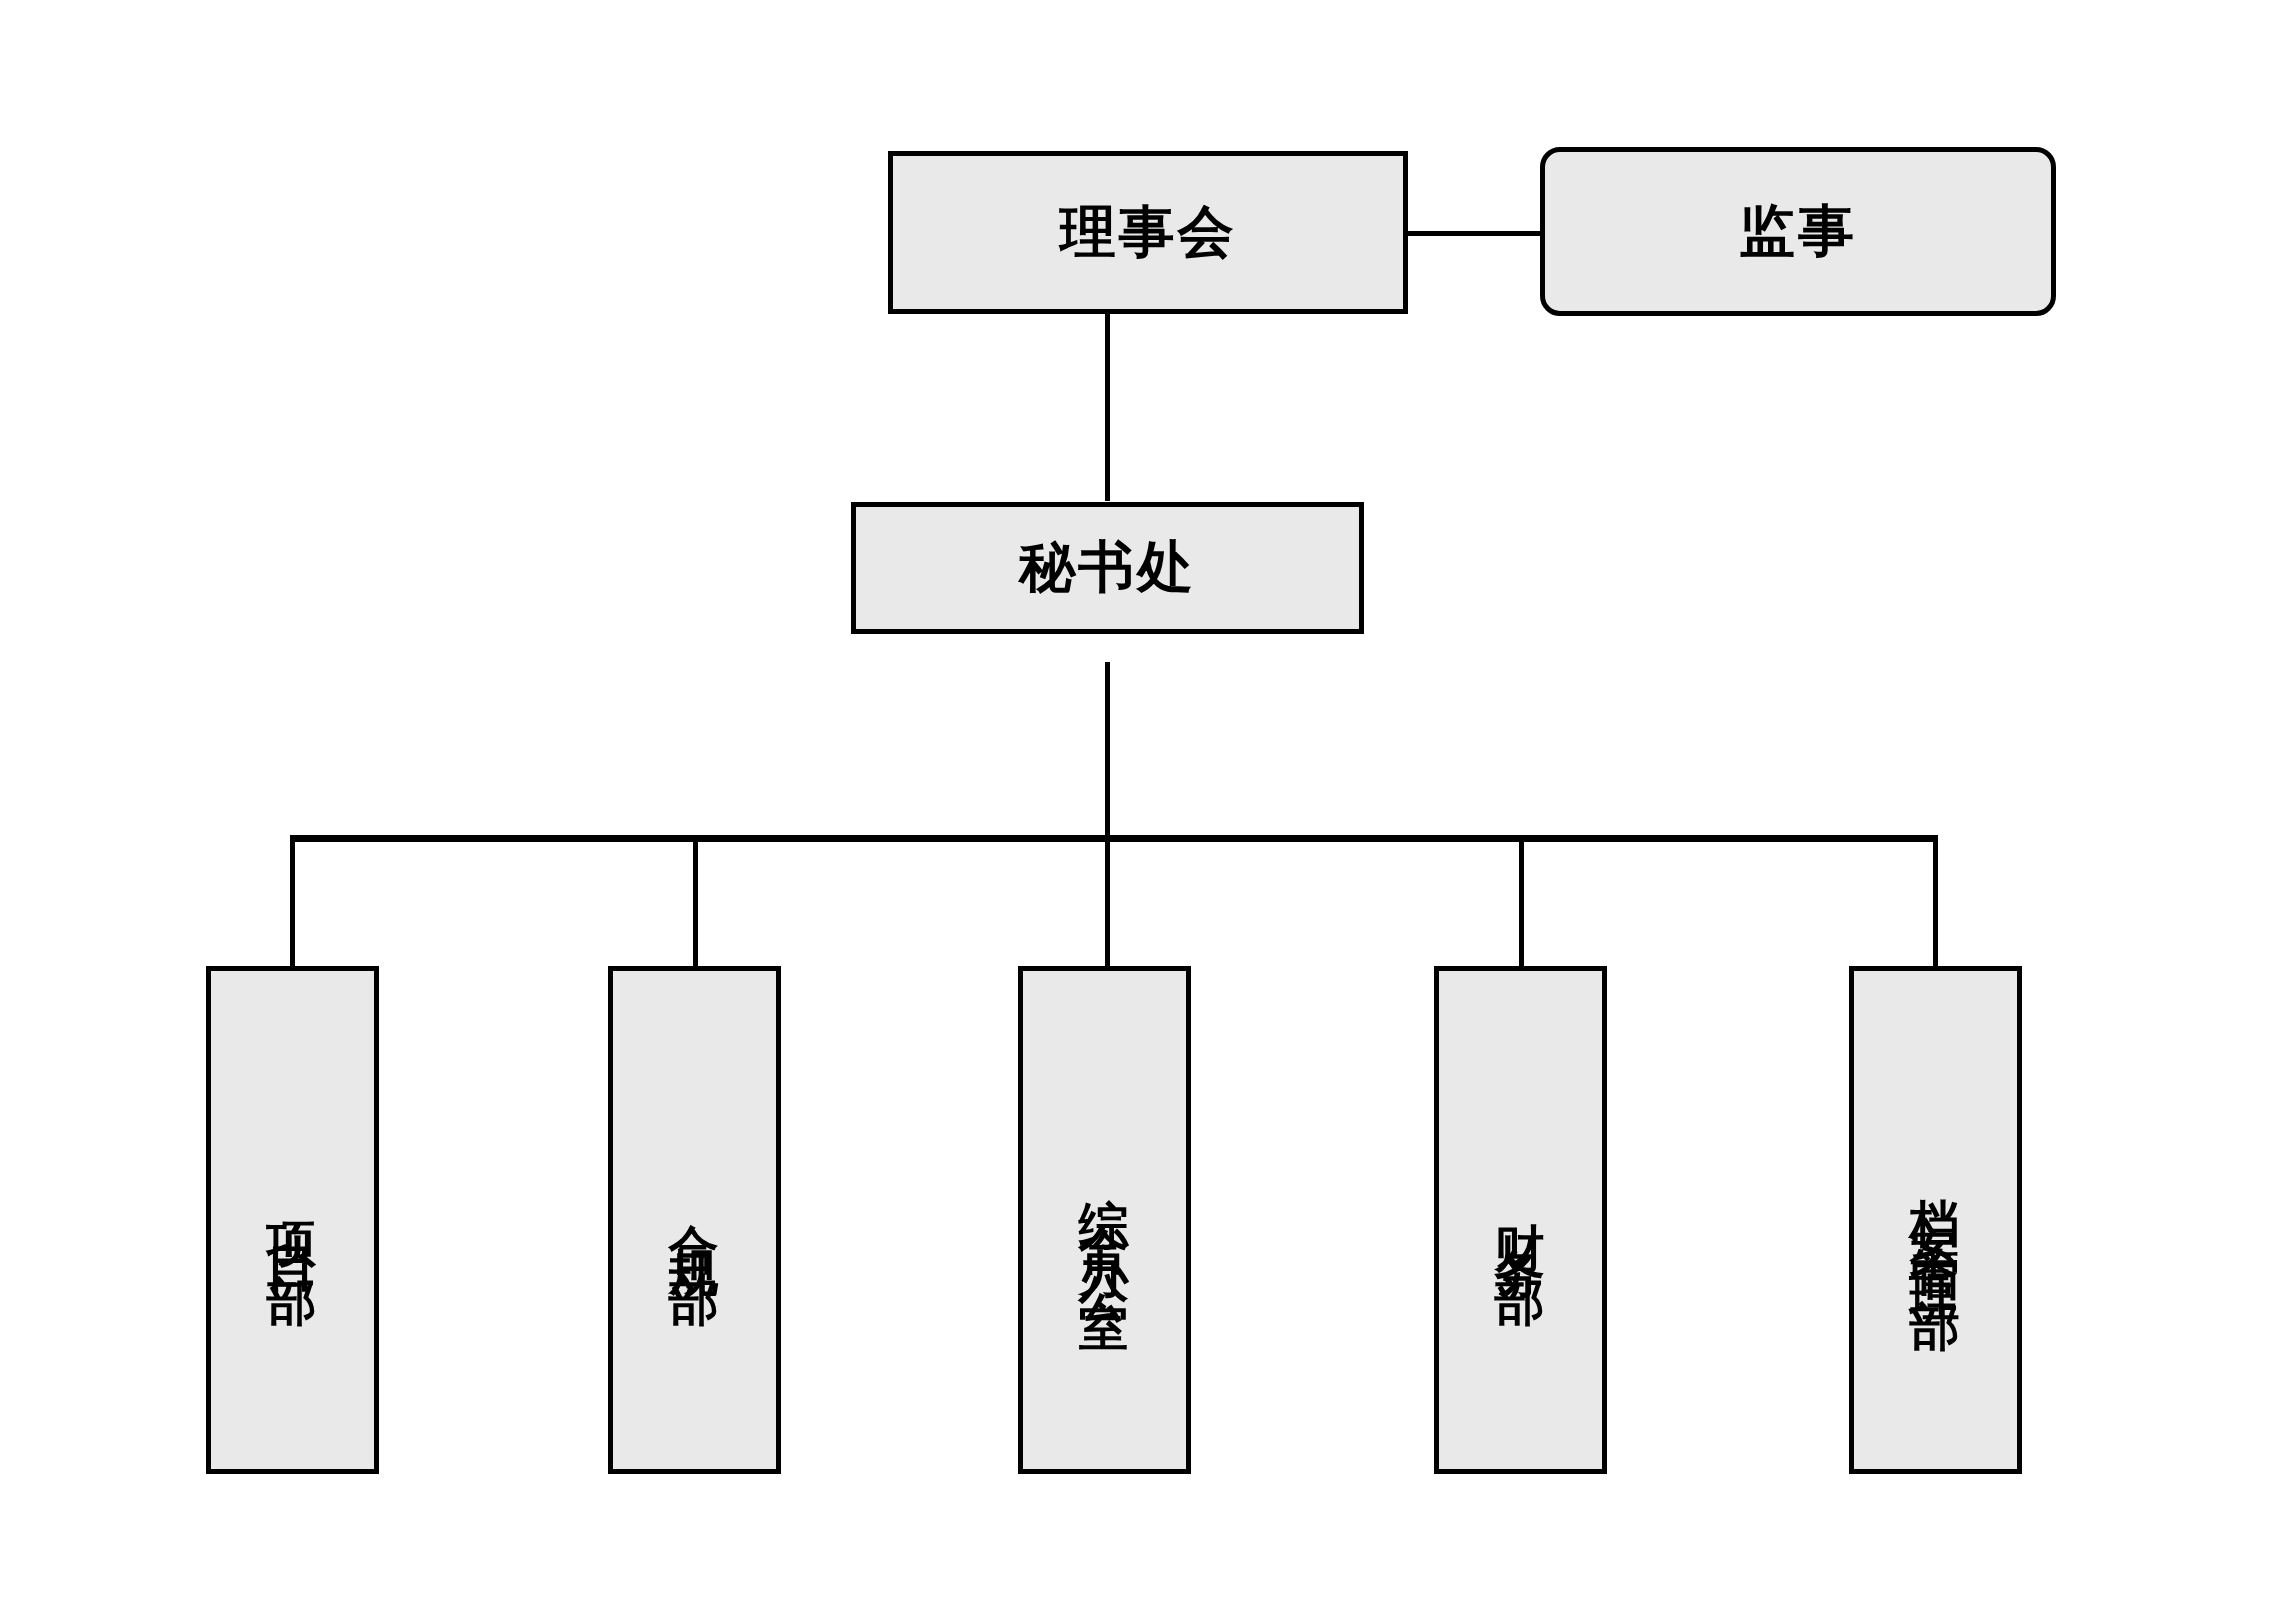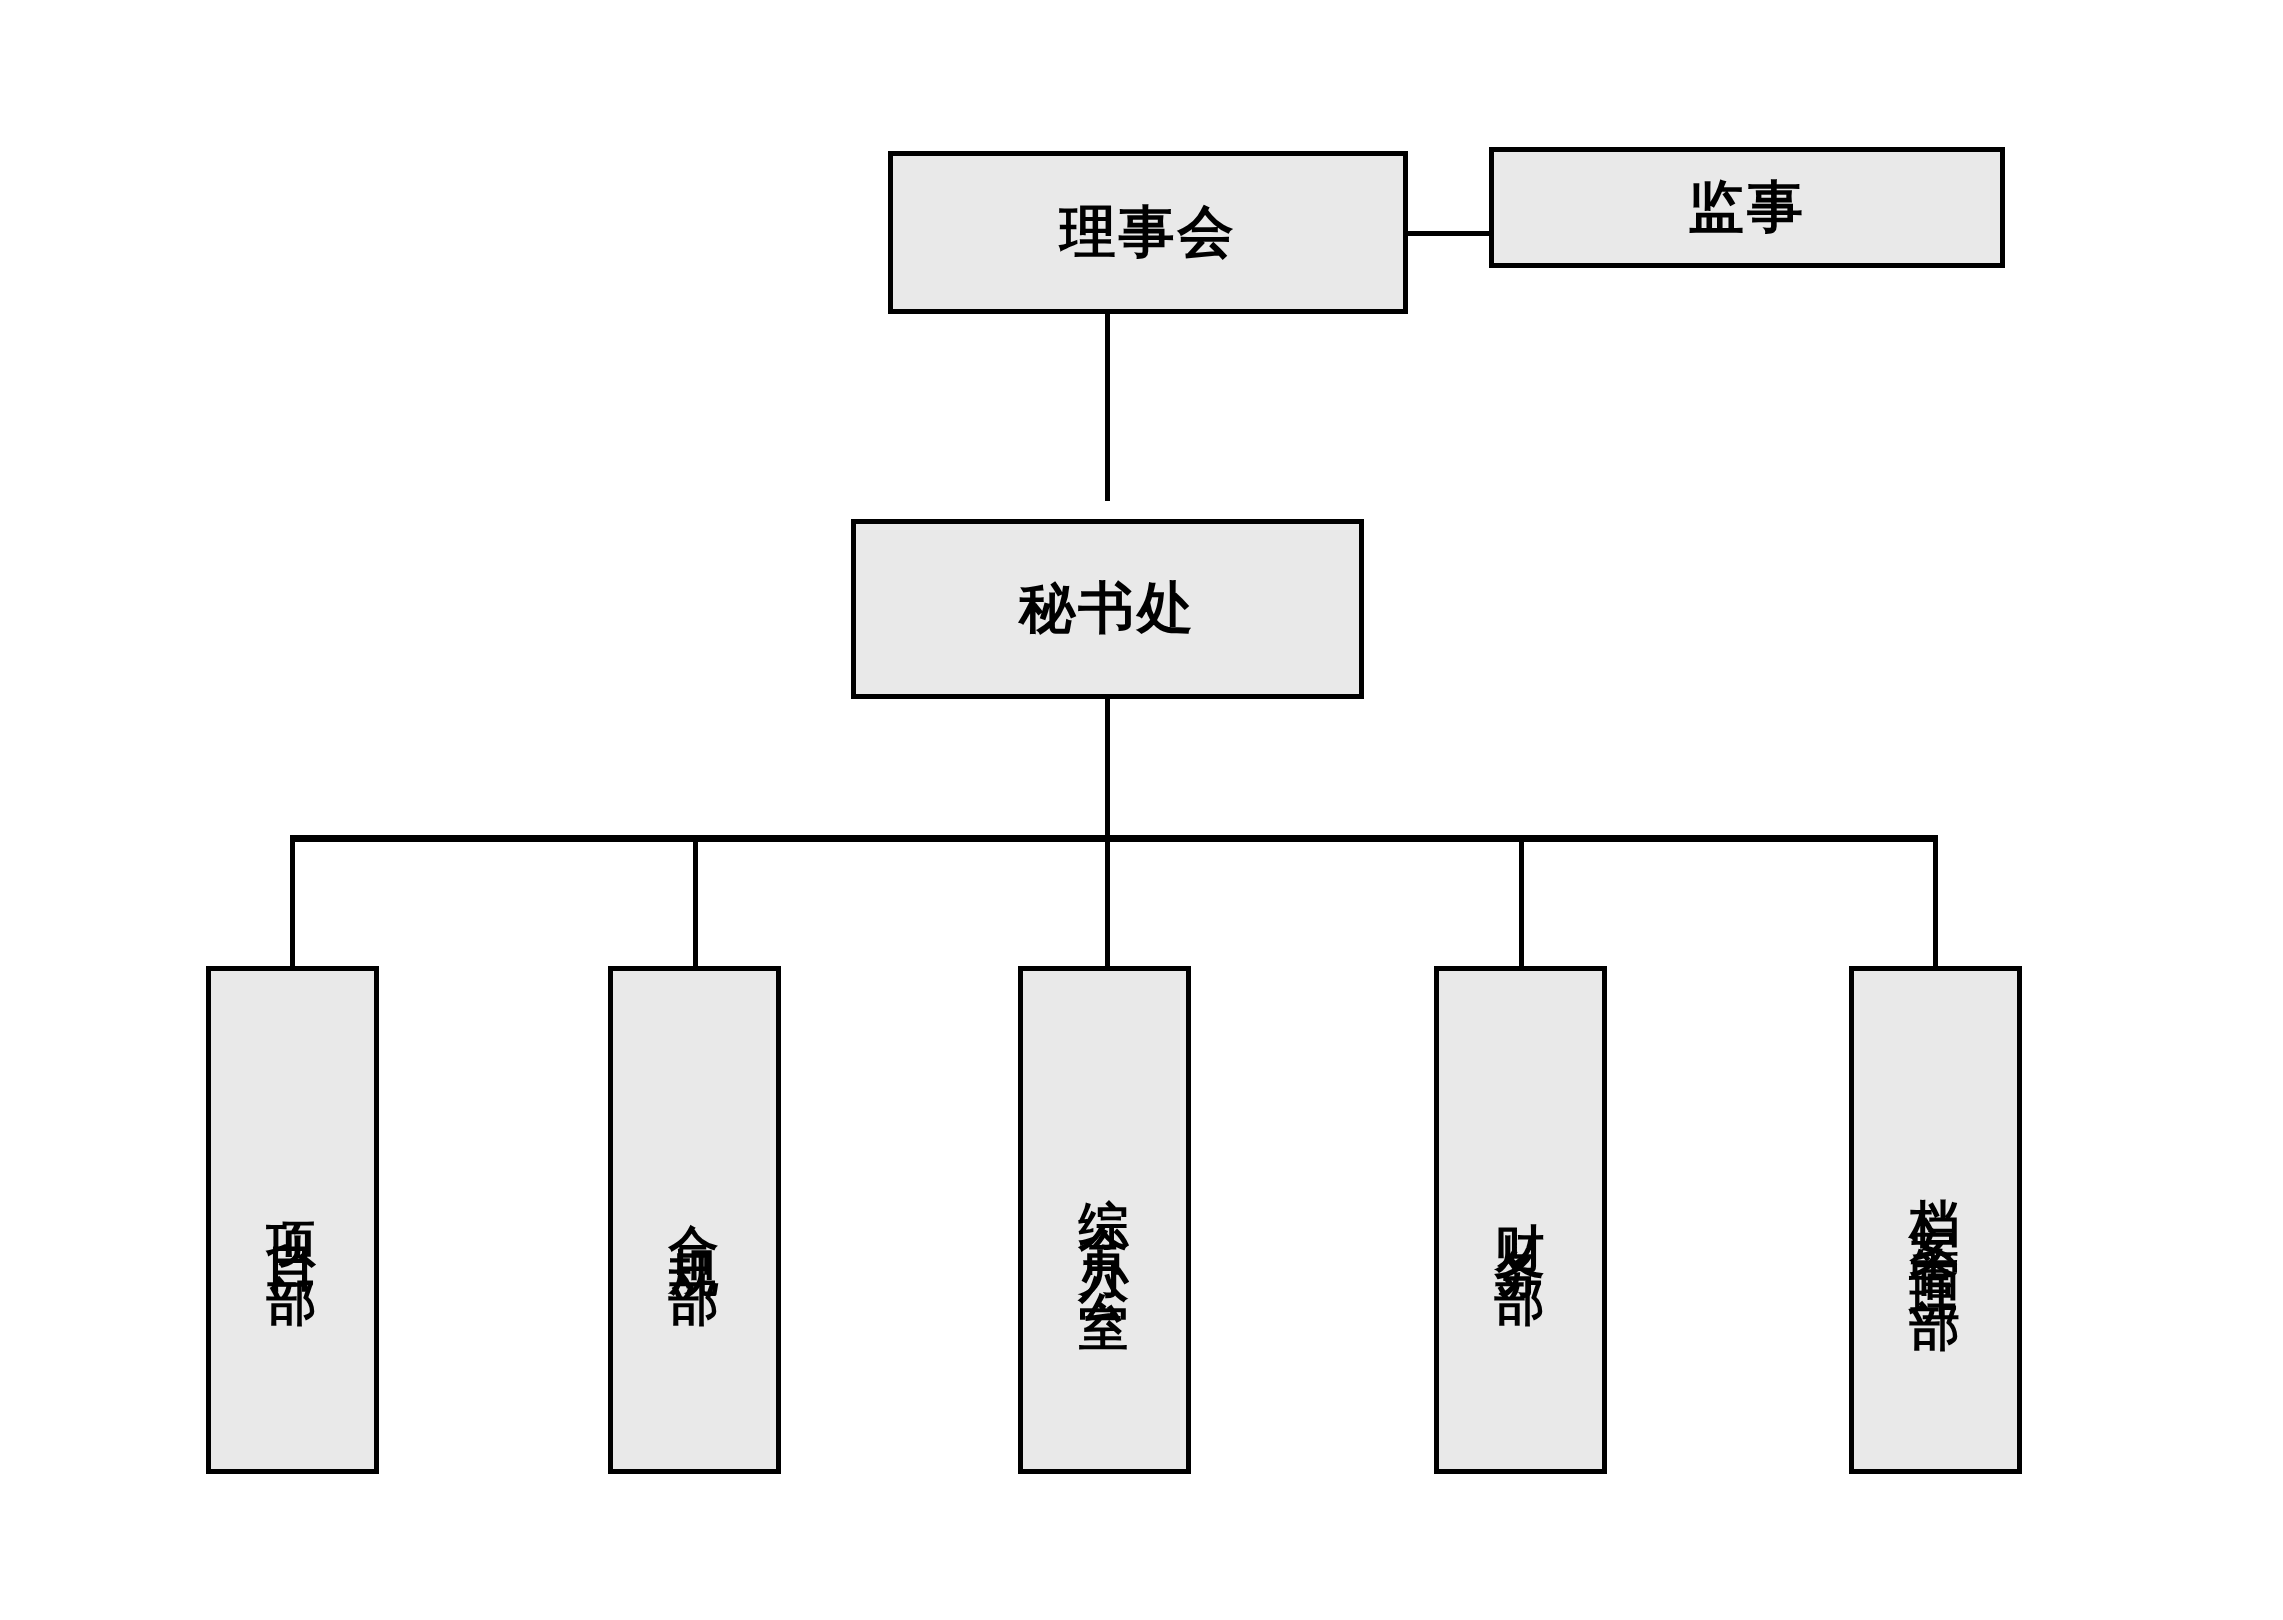--- a/index.html
+++ b/index.html
@@ -36,22 +36,22 @@
     letter-spacing: 25px;
     white-space: nowrap;
   }
   .line {
     position: absolute;
     background: #000000;
   }
 
   
   #node-board        { left: 888px;  top: 151px; width: 520px; height: 163px; }
-  #node-supervisor   { left: 1489px; top: 147px; width: 516px; height: 121px; }
-  #node-secretariat  { left: 851px;  top: 519px; width: 513px; height: 180px; }
+  #node-supervisor   { left: 1540px; top: 147px; width: 516px; height: 169px; border-radius: 20px; }
+  #node-secretariat  { left: 851px;  top: 502px; width: 513px; height: 132px; }
 
   #node-dept-0 { left: 206px;  top: 966px; width: 173px; height: 508px; }
   #node-dept-1 { left: 608px;  top: 966px; width: 173px; height: 508px; }
   #node-dept-2 { left: 1018px; top: 966px; width: 173px; height: 508px; }
   #node-dept-3 { left: 1434px; top: 966px; width: 173px; height: 508px; }
   #node-dept-4 { left: 1849px; top: 966px; width: 173px; height: 508px; }
 
   
   #conn-board-supervisor   { left: 1367px; top: 231px; width: 183px;  height: 4.9px; }
   #conn-board-secretariat  { left: 1105px; top: 314px; width: 4.9px;    height: 187px; }

